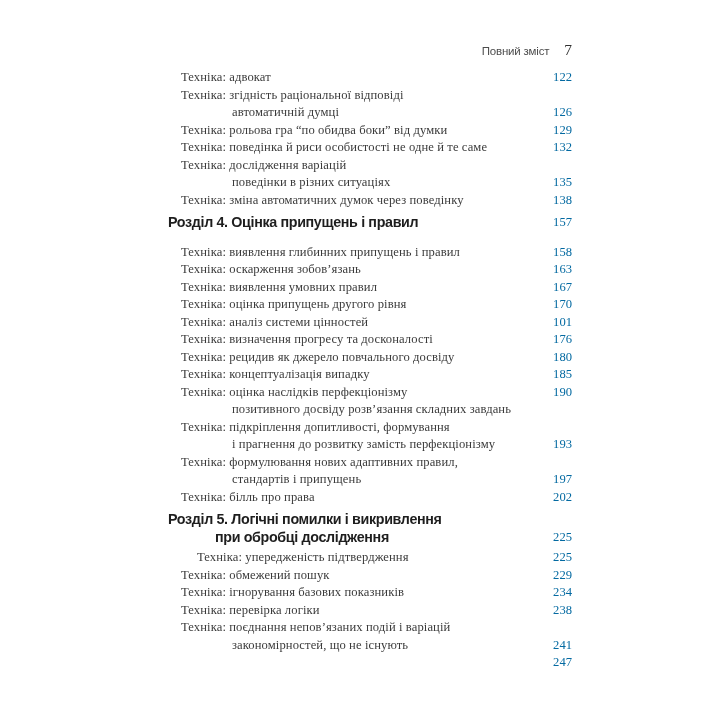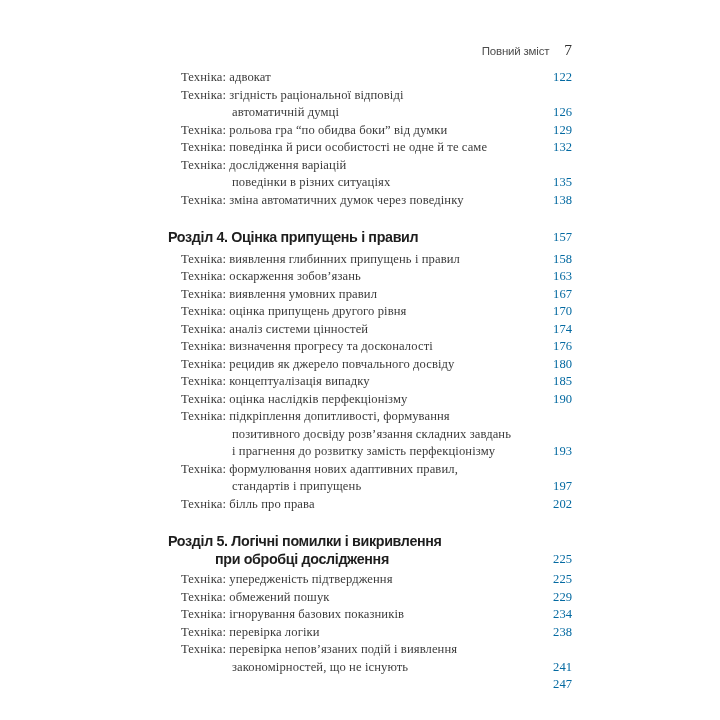--- a/index.html
+++ b/index.html
@@ -54,32 +54,32 @@
   }
   .row .num {
     margin-left: auto;
     padding-left: 10px;
     white-space: nowrap;
     color: #0369a1;
   }
   
   .r-cont { padding-left: 51px; gap: 16px; }
   
-  .r-heading { margin-top: 20px; margin-left: -13px; text-align: center; }
+  .r-heading { margin-top: 5px; margin-left: -13px; text-align: center; }
   .r-headingcont { padding-left: 34px; }
   .r-heading .title,
   .r-headingcont .title {
     font-family: "Liberation Sans", sans-serif;
     font-weight: 700;
     font-size: 14.3px;
     letter-spacing: -0.35px;
     color: #1e1e1e;
   }
-  .r-heading + .r-entry { margin-top: 4px; }
-  .r-headingcont + .r-entry { margin-top: 3px; }
+  .r-heading + .r-entry { margin-top: 12px; }
+  .r-headingcont + .r-entry { margin-top: 3px; margin-left: 16px; }
 </style>
 </head>
 <body>
 
 <div class="page">
 
   <div class="running-header">
     <span class="running-head-text">Повний зміст</span>
     <span class="folio">7</span>
   </div>
@@ -145,21 +145,21 @@
       <span class="num">167</span>
     </div>
 
     <div class="row r-entry">
       <span class="title">Техніка: оцінка припущень другого рівня</span>
       <span class="num">170</span>
     </div>
 
     <div class="row r-entry">
       <span class="title">Техніка: аналіз системи цінностей</span>
-      <span class="num">174</span>
+      <span class="num">101</span>
     </div>
 
     <div class="row r-entry">
       <span class="title">Техніка: визначення прогресу та досконалості</span>
       <span class="num">176</span>
     </div>
 
     <div class="row r-entry">
       <span class="title">Техніка: рецидив як джерело повчального досвіду</span>
       <span class="num">180</span>
@@ -168,27 +168,27 @@
     <div class="row r-entry">
       <span class="title">Техніка: концептуалізація випадку</span>
       <span class="num">185</span>
     </div>
 
     <div class="row r-entry">
       <span class="title">Техніка: оцінка наслідків перфекціонізму</span>
       <span class="num">190</span>
     </div>
 
+    <div class="row r-cont">
+      <span class="title">позитивного досвіду розв’язання складних завдань</span>
+      <span class="num"></span>
+    </div>
+
     <div class="row r-entry">
       <span class="title">Техніка: підкріплення допитливості, формування</span>
-      <span class="num"></span>
-    </div>
-
-    <div class="row r-cont">
-      <span class="title">позитивного досвіду розв’язання складних завдань</span>
       <span class="num"></span>
     </div>
 
     <div class="row r-cont">
       <span class="title">і прагнення до розвитку замість перфекціонізму</span>
       <span class="num">193</span>
     </div>
 
     <div class="row r-entry">
       <span class="title">Техніка: формулювання нових адаптивних правил,</span>
@@ -229,21 +229,21 @@
       <span class="title">Техніка: ігнорування базових показників</span>
       <span class="num">234</span>
     </div>
 
     <div class="row r-entry">
       <span class="title">Техніка: перевірка логіки</span>
       <span class="num">238</span>
     </div>
 
     <div class="row r-entry">
-      <span class="title">Техніка: перевірка непов’язаних подій і виявлення</span>
+      <span class="title">Техніка: поєднання непов’язаних подій і варіацій</span>
       <span class="num"></span>
     </div>
 
     <div class="row r-cont">
       <span class="title">закономірностей, що не існують</span>
       <span class="num">241</span>
     </div>
 
     <div class="row r-entry">
       <span class="num">247</span>

